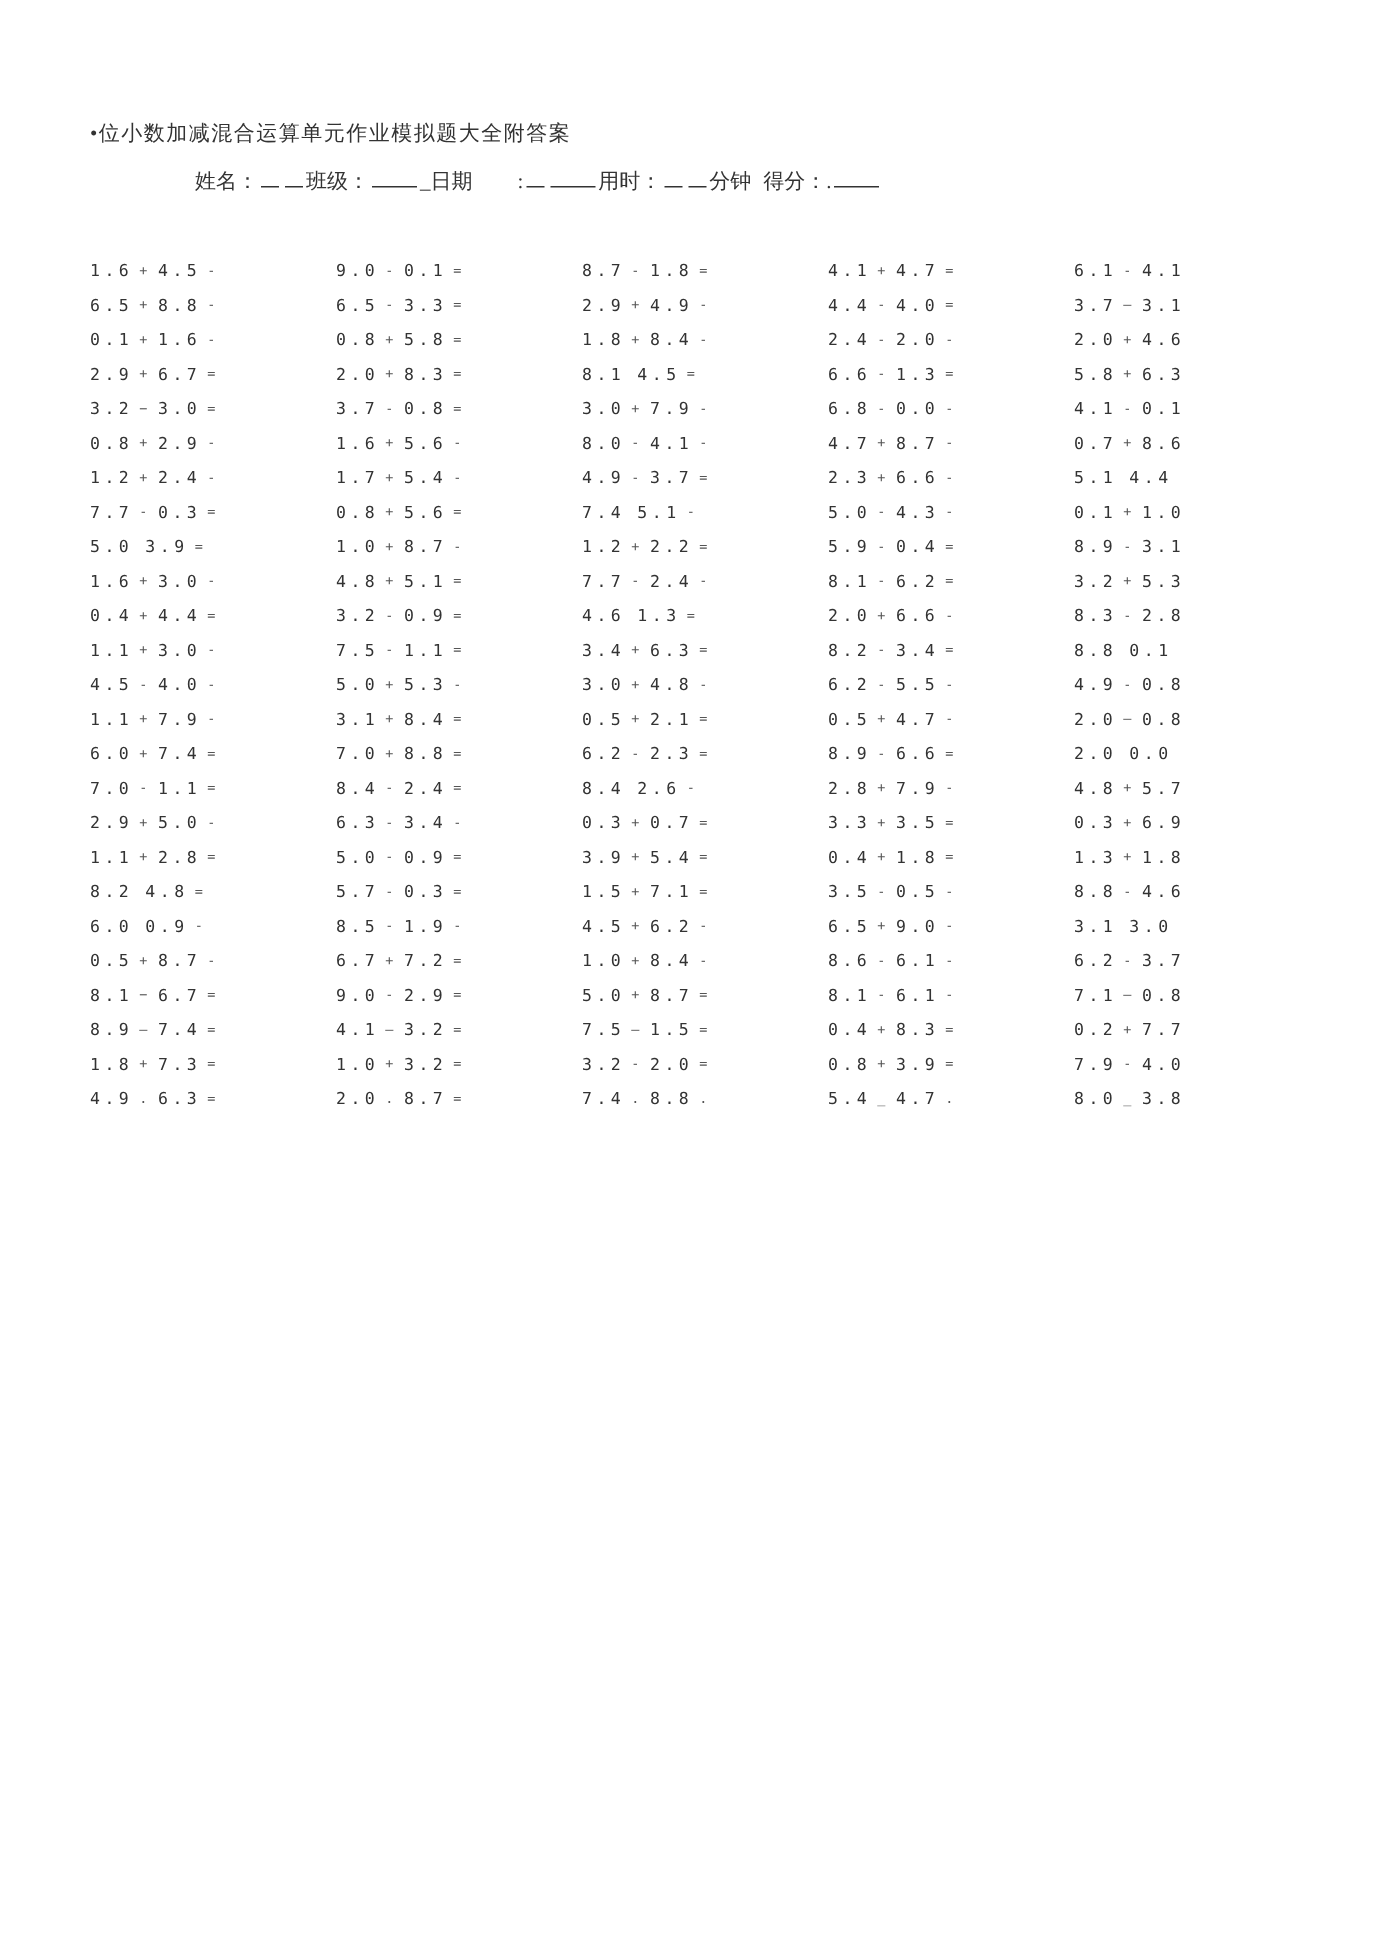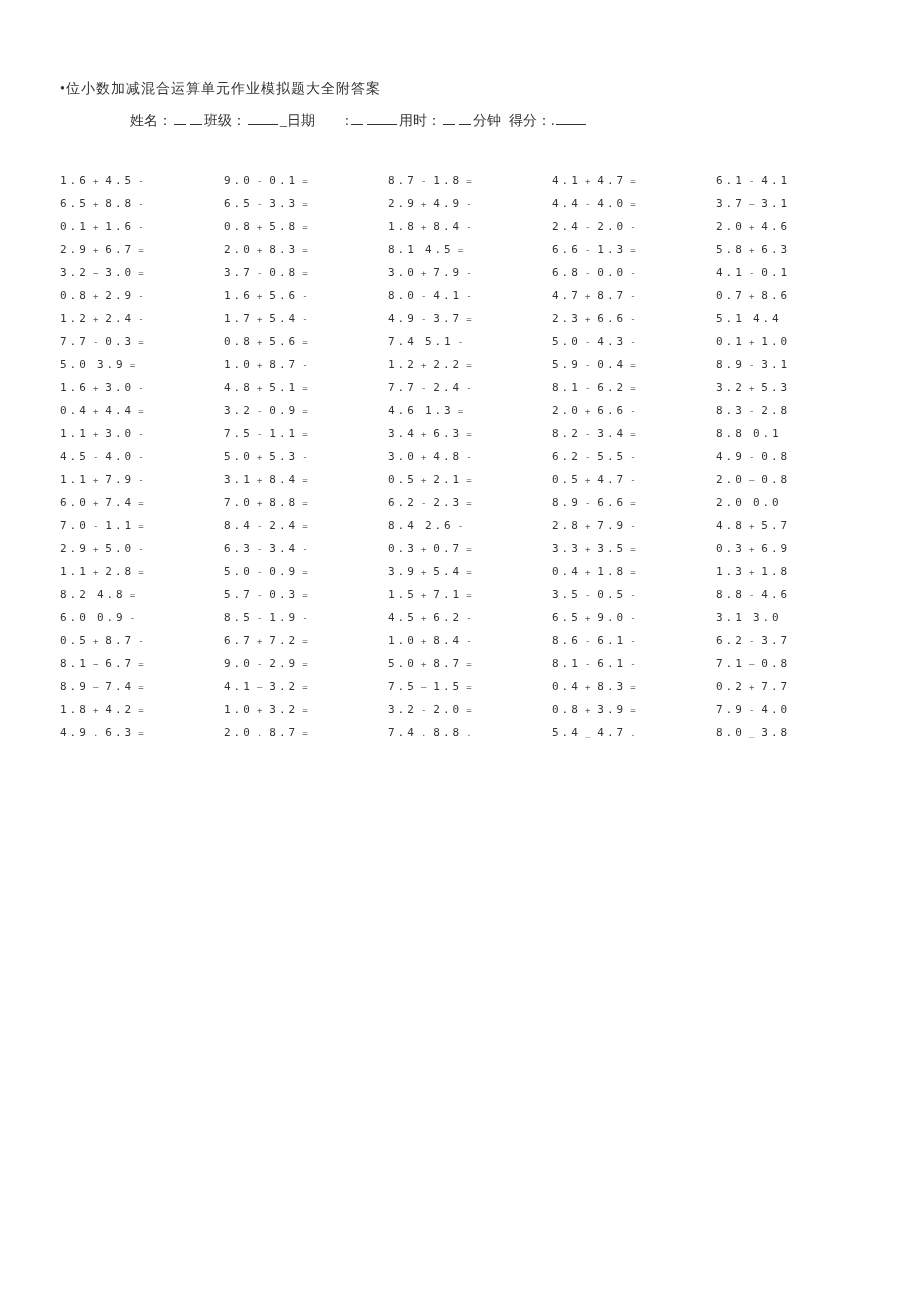--- a/index.html
+++ b/index.html
@@ -185,21 +185,21 @@
     <div class="eq"><span class="n">8.1</span><span class="op">−</span><span class="n">6.7</span><span class="eqs">=</span></div>
     <div class="eq"><span class="n">9.0</span><span class="op">-</span><span class="n">2.9</span><span class="eqs">=</span></div>
     <div class="eq"><span class="n">5.0</span><span class="op">+</span><span class="n">8.7</span><span class="eqs">=</span></div>
     <div class="eq"><span class="n">8.1</span><span class="op">-</span><span class="n">6.1</span><span class="eqs">-</span></div>
     <div class="eq"><span class="n">7.1</span><span class="op">—</span><span class="n">0.8</span></div>
     <div class="eq"><span class="n">8.9</span><span class="op">—</span><span class="n">7.4</span><span class="eqs">=</span></div>
     <div class="eq"><span class="n">4.1</span><span class="op">—</span><span class="n">3.2</span><span class="eqs">=</span></div>
     <div class="eq"><span class="n">7.5</span><span class="op">—</span><span class="n">1.5</span><span class="eqs">=</span></div>
     <div class="eq"><span class="n">0.4</span><span class="op">+</span><span class="n">8.3</span><span class="eqs">=</span></div>
     <div class="eq"><span class="n">0.2</span><span class="op">+</span><span class="n">7.7</span></div>
-    <div class="eq"><span class="n">1.8</span><span class="op">+</span><span class="n">4.2</span><span class="eqs">=</span></div>
+    <div class="eq"><span class="n">1.8</span><span class="op">+</span><span class="n">7.3</span><span class="eqs">=</span></div>
     <div class="eq"><span class="n">1.0</span><span class="op">+</span><span class="n">3.2</span><span class="eqs">=</span></div>
     <div class="eq"><span class="n">3.2</span><span class="op">-</span><span class="n">2.0</span><span class="eqs">=</span></div>
     <div class="eq"><span class="n">0.8</span><span class="op">+</span><span class="n">3.9</span><span class="eqs">=</span></div>
     <div class="eq"><span class="n">7.9</span><span class="op">-</span><span class="n">4.0</span></div>
     <div class="eq"><span class="n">4.9</span><span class="op">.</span><span class="n">6.3</span><span class="eqs">=</span></div>
     <div class="eq"><span class="n">2.0</span><span class="op">.</span><span class="n">8.7</span><span class="eqs">=</span></div>
     <div class="eq"><span class="n">7.4</span><span class="op">.</span><span class="n">8.8</span><span class="eqs">.</span></div>
     <div class="eq"><span class="n">5.4</span><span class="op">_</span><span class="n">4.7</span><span class="eqs">.</span></div>
     <div class="eq"><span class="n">8.0</span><span class="op">_</span><span class="n">3.8</span></div>
   </div>

